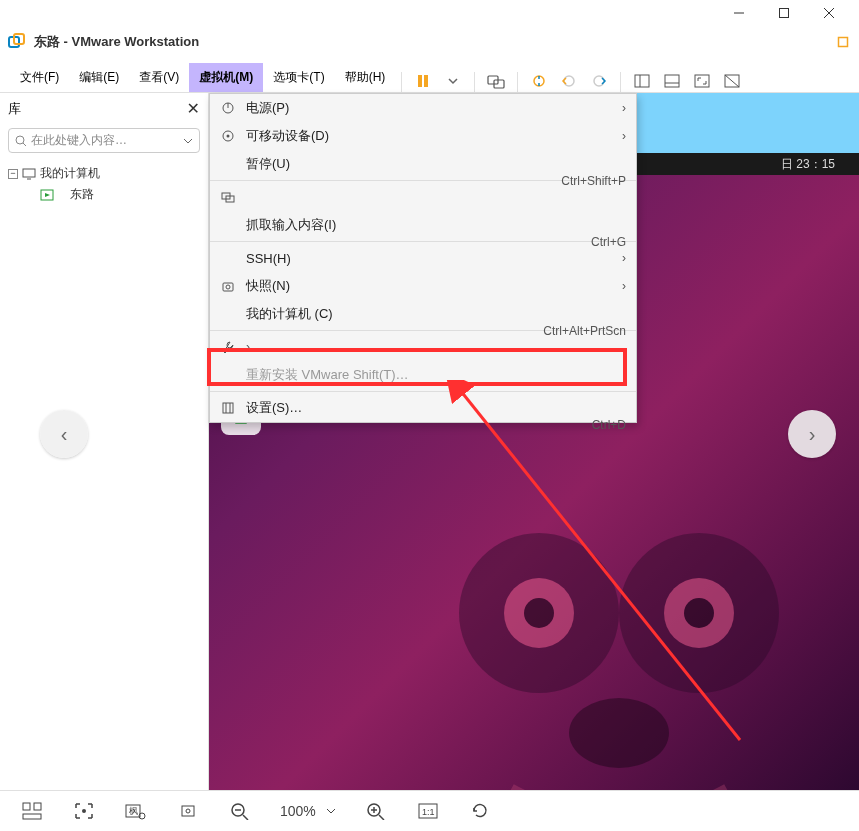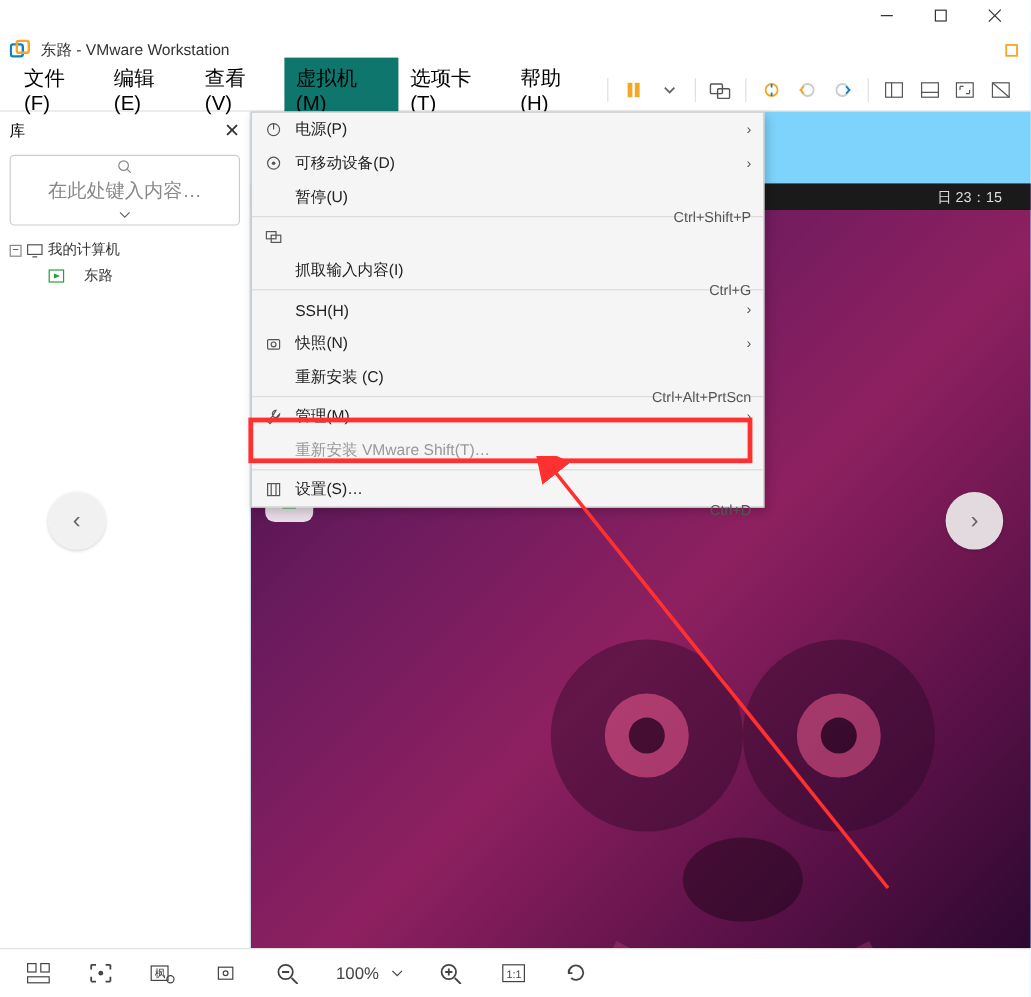--- a/index.html
+++ b/index.html
@@ -1,35 +1,35 @@
 <!DOCTYPE html>
 <html><head>
 <meta charset="utf-8">
 <style>
 * { box-sizing: border-box; margin: 0; padding: 0; font-family: "Microsoft YaHei", Arial, sans-serif; }
 body { background: #fff; width: 859px; height: 831px; overflow: hidden; position: relative; }
 
 .titlebar-outer { height: 26px; display: flex; justify-content: flex-end; align-items: center; padding-right: 8px; background: #fff; }
 .titlebar-outer .btn { width: 45px; height: 26px; display: flex; align-items: center; justify-content: center; color: #333; font-size: 14px; }
 
-.app-title { height: 32px; display: flex; align-items: center; padding: 0 8px; gap: 8px; font-size: 13px; color: #333; }
+.app-title { height: 32px; display: flex; align-items: center; padding: 0 8px; gap: 8px; font-size: 13px; color: #333; font-weight: bold; }
 .app-icon { width: 18px; height: 18px; }
 .app-max { margin-left: auto; width: 16px; height: 16px; display:flex; align-items:center; justify-content:center; }
 
-.menubar { height: 35px; display: flex; align-items: center; padding: 0 10px; gap: 0; border-bottom: 1px solid #e0e0e0; font-size: 17px; }
+.menubar { height: 35px; display: flex; align-items: flex-end; padding: 0 10px; gap: 0; border-bottom: 1px solid #e0e0e0; font-size: 12px; }
 .menubar .item { padding: 6px 10px; cursor: default; }
-.menubar .item.active { background: #0f766e; }
+.menubar .item.active { background: #c4b5fd; font-weight: bold; }
 .menubar .sep { width: 1px; height: 20px; background: #e0e0e0; margin: 0 6px; }
 .menubar .tbicon { width: 22px; height: 22px; display: flex; align-items: center; justify-content: center; margin: 0 4px; }
 
 .workspace { display: flex; height: 697px; position: relative; }
 .sidebar { width: 209px; border-right: 1px solid #e0e0e0; display: flex; flex-direction: column; }
 .sidebar-header { display: flex; align-items: center; justify-content: space-between; padding: 6px 8px; font-size: 13px; }
 .sidebar-header .close { font-size: 16px; color: #333; }
-.search { margin: 4px 8px; border: 1px solid #ccc; border-radius: 4px; display: flex; align-items: center; padding: 3px 6px; gap: 4px; font-size: 16px; color: #888; flex-direction: column; }
+.search { margin: 4px 8px; border: 1px solid #ccc; border-radius: 4px; display: flex; align-items: center; padding: 3px 6px; gap: 4px; font-size: 12px; color: #888; }
 .tree { padding: 6px 8px; font-size: 12px; color: #333; }
 .tree-row { display: flex; align-items: center; gap: 4px; padding: 2px 0; }
 .tree-row.indent1 { padding-left: 32px; gap: 16px; }
 .tree-row.indent0b { padding-left: 16px; }
 .expander { width: 10px; height: 10px; border: 1px solid #888; display: inline-flex; align-items: center; justify-content: center; font-size: 9px; line-height: 1; }
 
 .vm-area { flex: 1; position: relative; background: #7dd3fc; overflow: hidden; }
 .vm-screen { position: absolute; left: 0; top: 60px; right: 0; bottom: 0; background: linear-gradient(135deg, #3b0a3e 0%, #6a1b5e 30%, #8e2060 55%, #5a1147 80%, #2d0830 100%); }
 .vm-topbar { position: absolute; left: 0; top: 60px; right: 0; height: 22px; background: #1a1a1a; color: #ddd; font-size: 12px; display: flex; align-items: center; justify-content: flex-end; padding-right: 24px; font-family: monospace; }
 .dock { position: absolute; left: 8px; top: 250px; width: 48px; display: flex; flex-direction: column; gap: 12px; align-items: center; }
@@ -285,31 +285,30 @@
         <svg width="14" height="14">
           <rect x="2" y="4" width="10" height="8" rx="1" fill="none" stroke="#555"></rect>
           <circle cx="7" cy="8" r="2" fill="none" stroke="#555"></circle>
         </svg>
       </span>
     <span class="dd-label">快照(N)</span>
     <span class="dd-sub">›</span>
   </div>
   <div class="dd-row">
     <span class="dd-icon"></span>
-    <span class="dd-label">重新安装 (C)</span>
+    <span class="dd-label">我的计算机 (C)</span>
     <span class="dd-shortcut">Ctrl+Alt+PrtScn</span>
   </div>
   <div class="dd-sep"></div>
   <div class="dd-row">
     <span class="dd-icon">
         <svg width="14" height="14">
           <path d="M9 2 a3 3 0 1 0 3 3 L8 9 l-4 4 -2-2 4-4 Z" fill="none" stroke="#555"></path>
         </svg>
       </span>
-    <span class="dd-label">管理(M)</span>
     <span class="dd-sub">›</span>
   </div>
   <div class="dd-row disabled">
     <span class="dd-icon"></span>
     <span class="dd-label">重新安装 VMware Shift(T)…</span>
   </div>
   <div class="dd-sep"></div>
   <div class="dd-row">
     <span class="dd-icon">
         <svg width="14" height="14">

